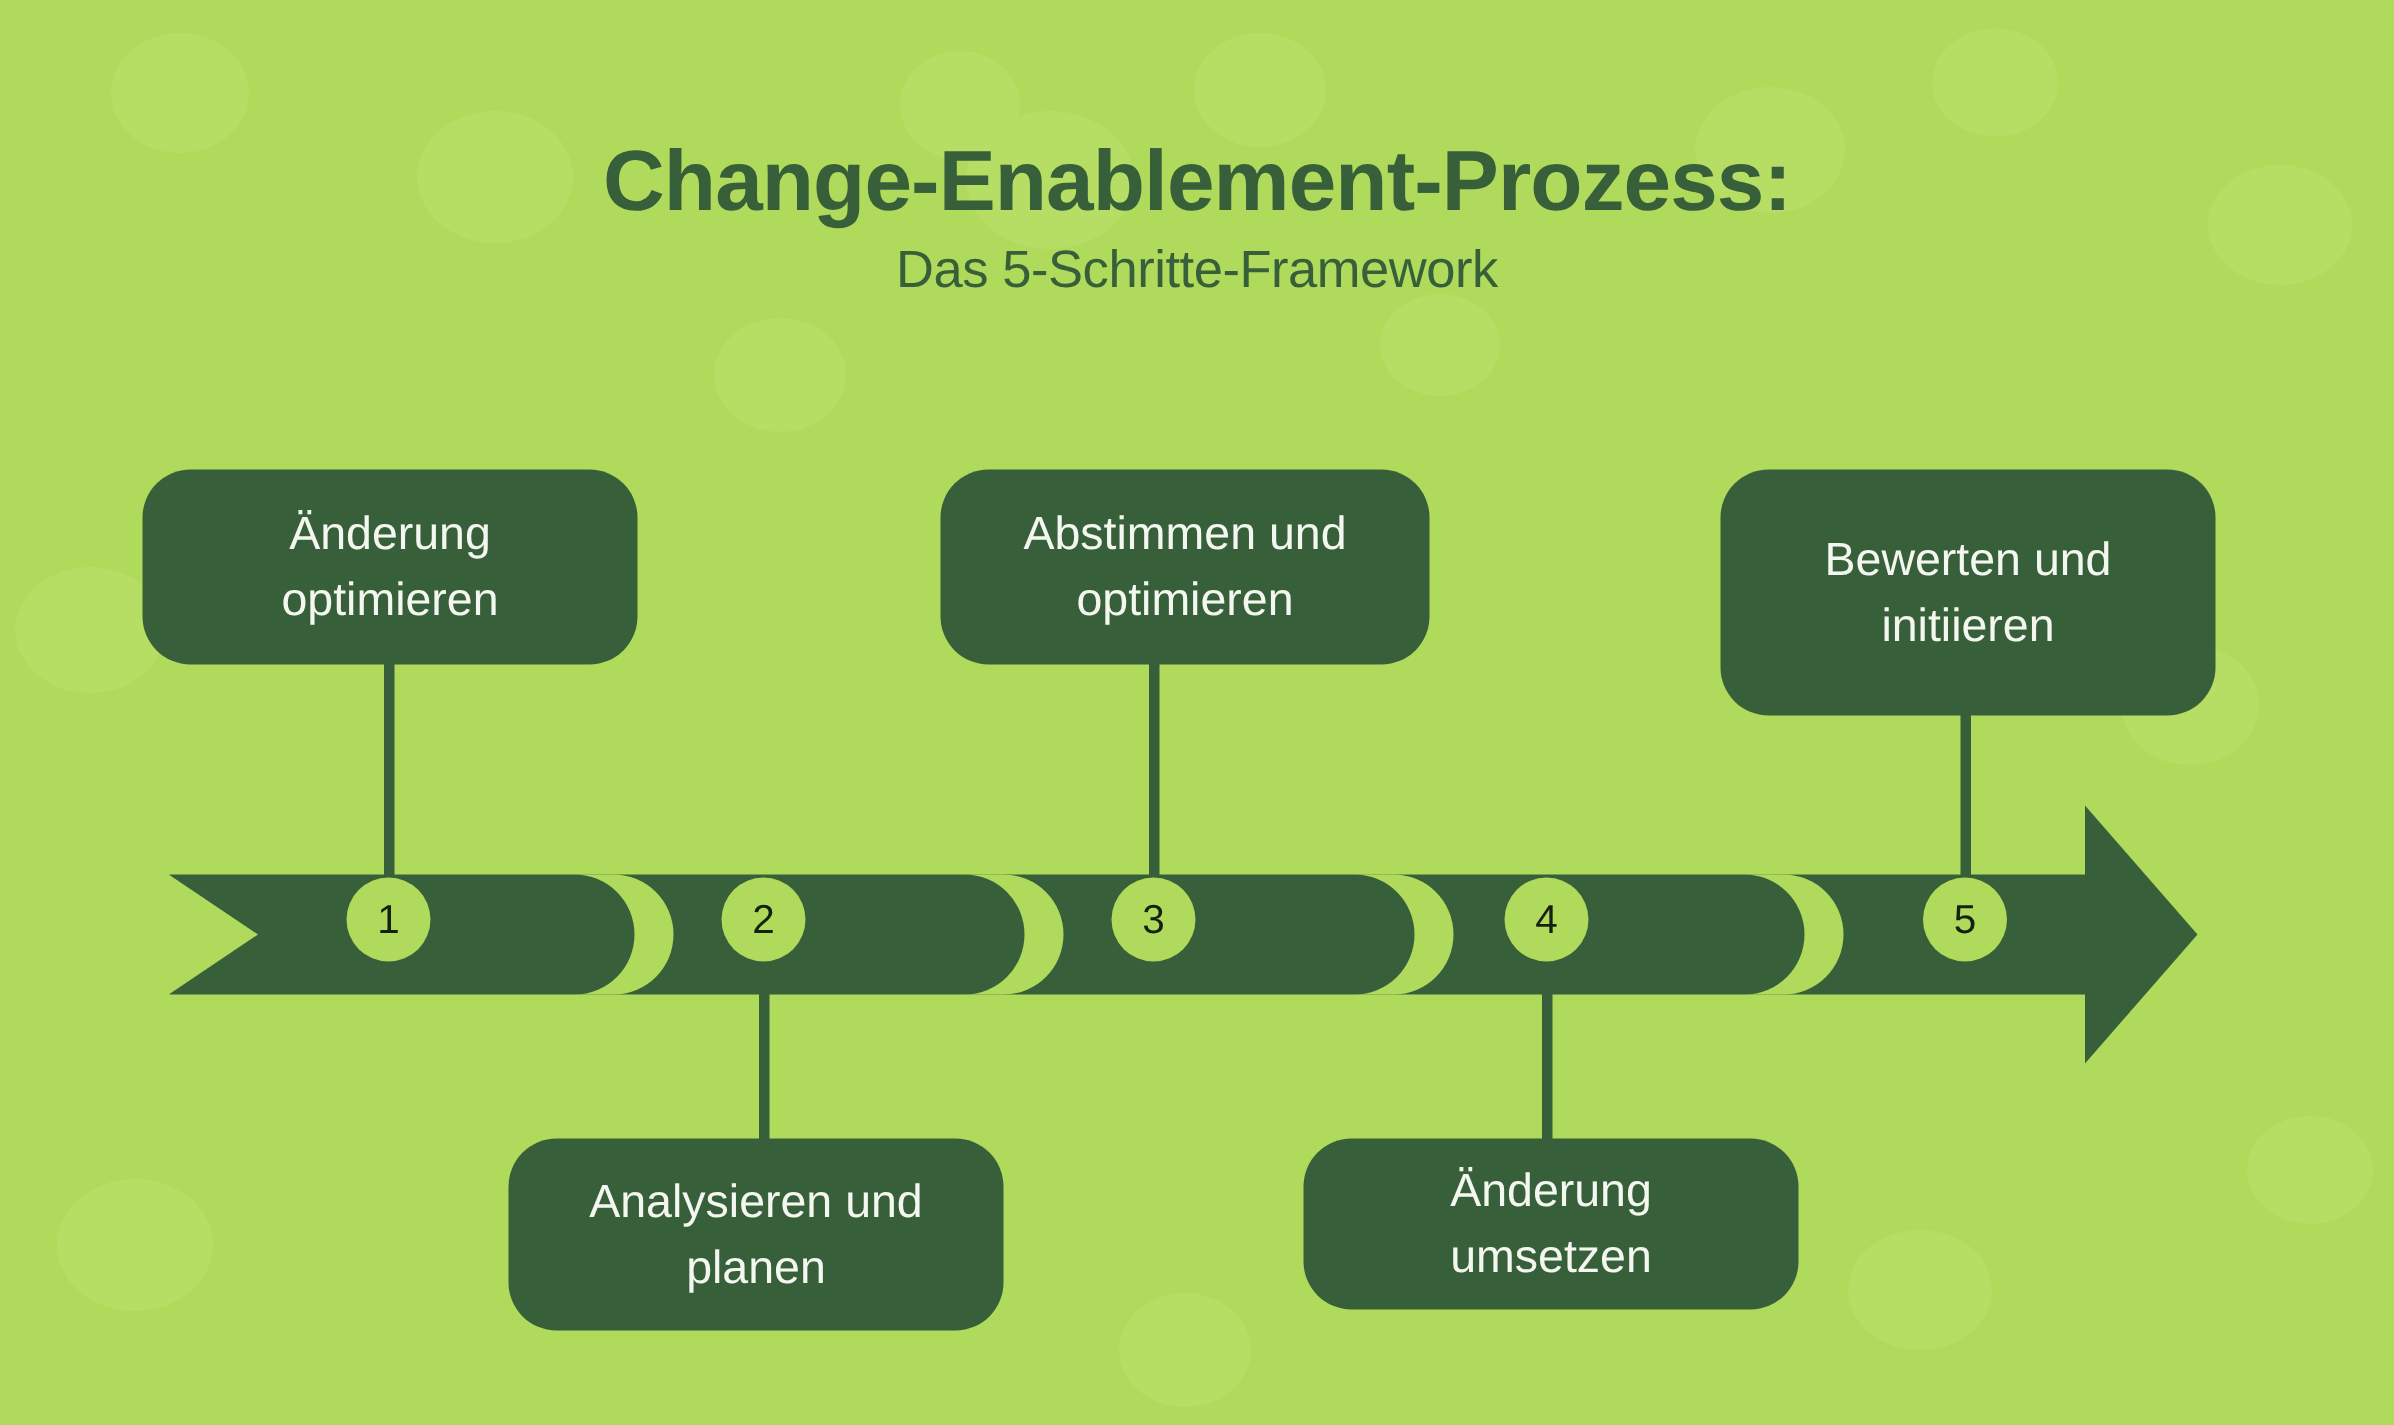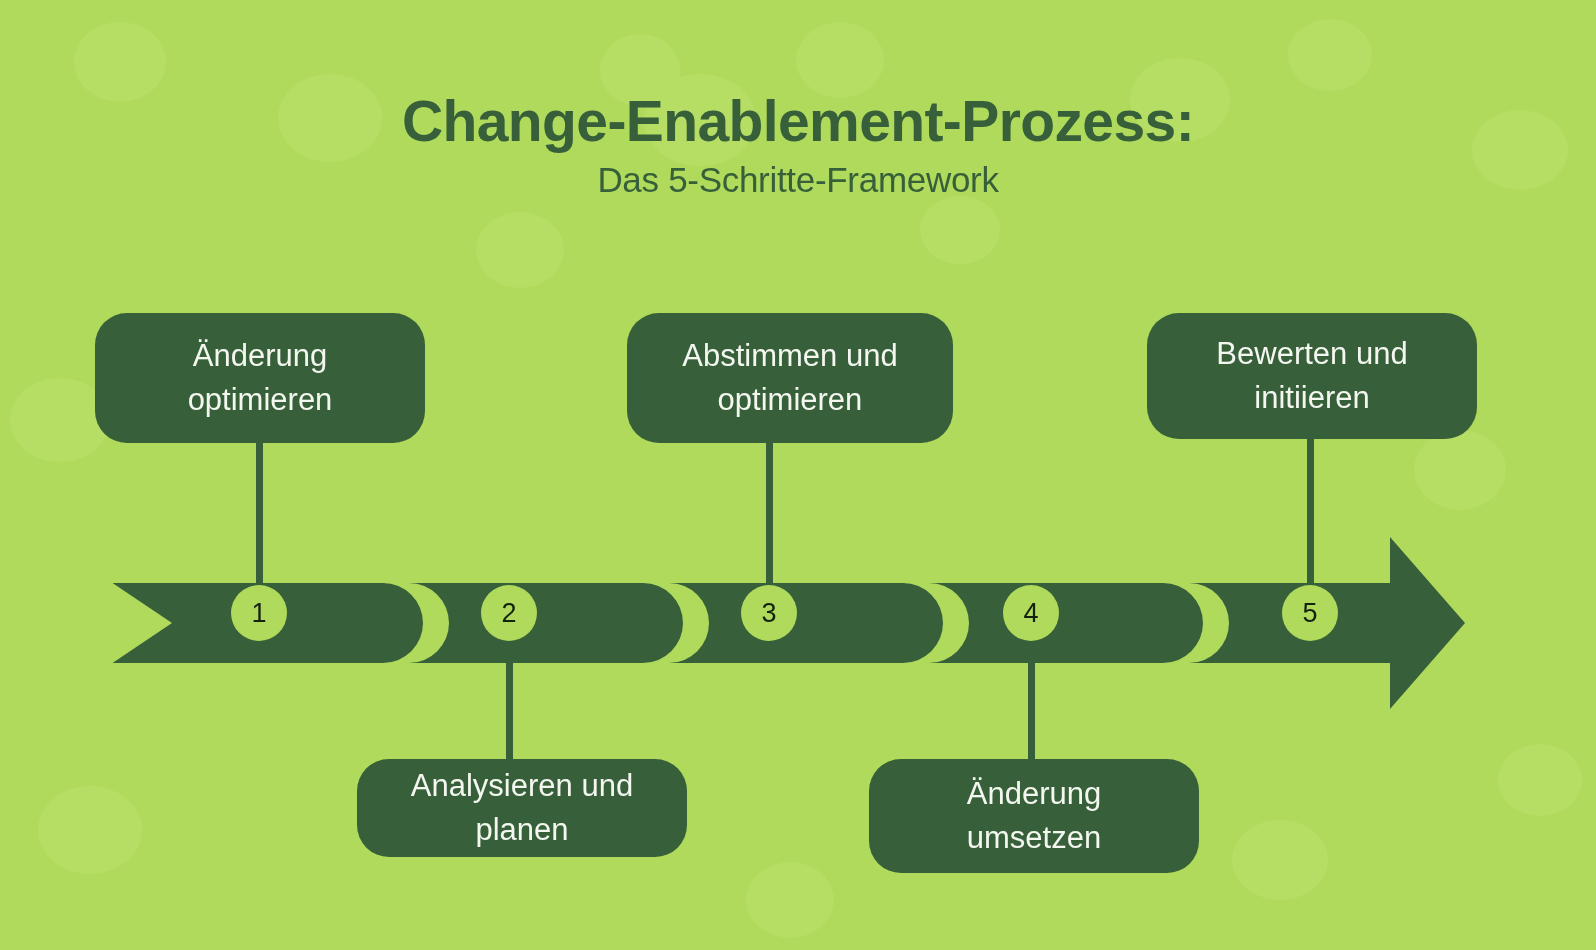--- a/index.html
+++ b/index.html
@@ -179,27 +179,27 @@
       <span>Änderung</span><br><span>optimieren</span>
     </span>
   </div>
 
   <div class="pill" style="left:611px; top:313px; width:326px; height:130px;margin-left:16px;">
     <span>
       <span>Abstimmen und</span><br><span>optimieren</span>
     </span>
   </div>
 
-  <div class="pill" style="left:1147px; top:313px; width:330px; height:126px;">
+  <div class="pill" style="left:1147px; top:313px; width:330px; height:164px;">
     <span>
       <span>Bewerten und</span><br><span>initiieren</span>
     </span>
   </div>
 
-  <div class="pill" style="left:357px; top:759px; width:330px; height:98px;">
+  <div class="pill" style="left:339px; top:759px; width:330px; height:128px;">
     <span>
       <span>Analysieren und</span><br><span>planen</span>
     </span>
   </div>
 
   <div class="pill" style="left:869px; top:759px; width:330px; height:114px;">
     <span>
       <span>Änderung</span><br><span>umsetzen</span>
     </span>
   </div>

